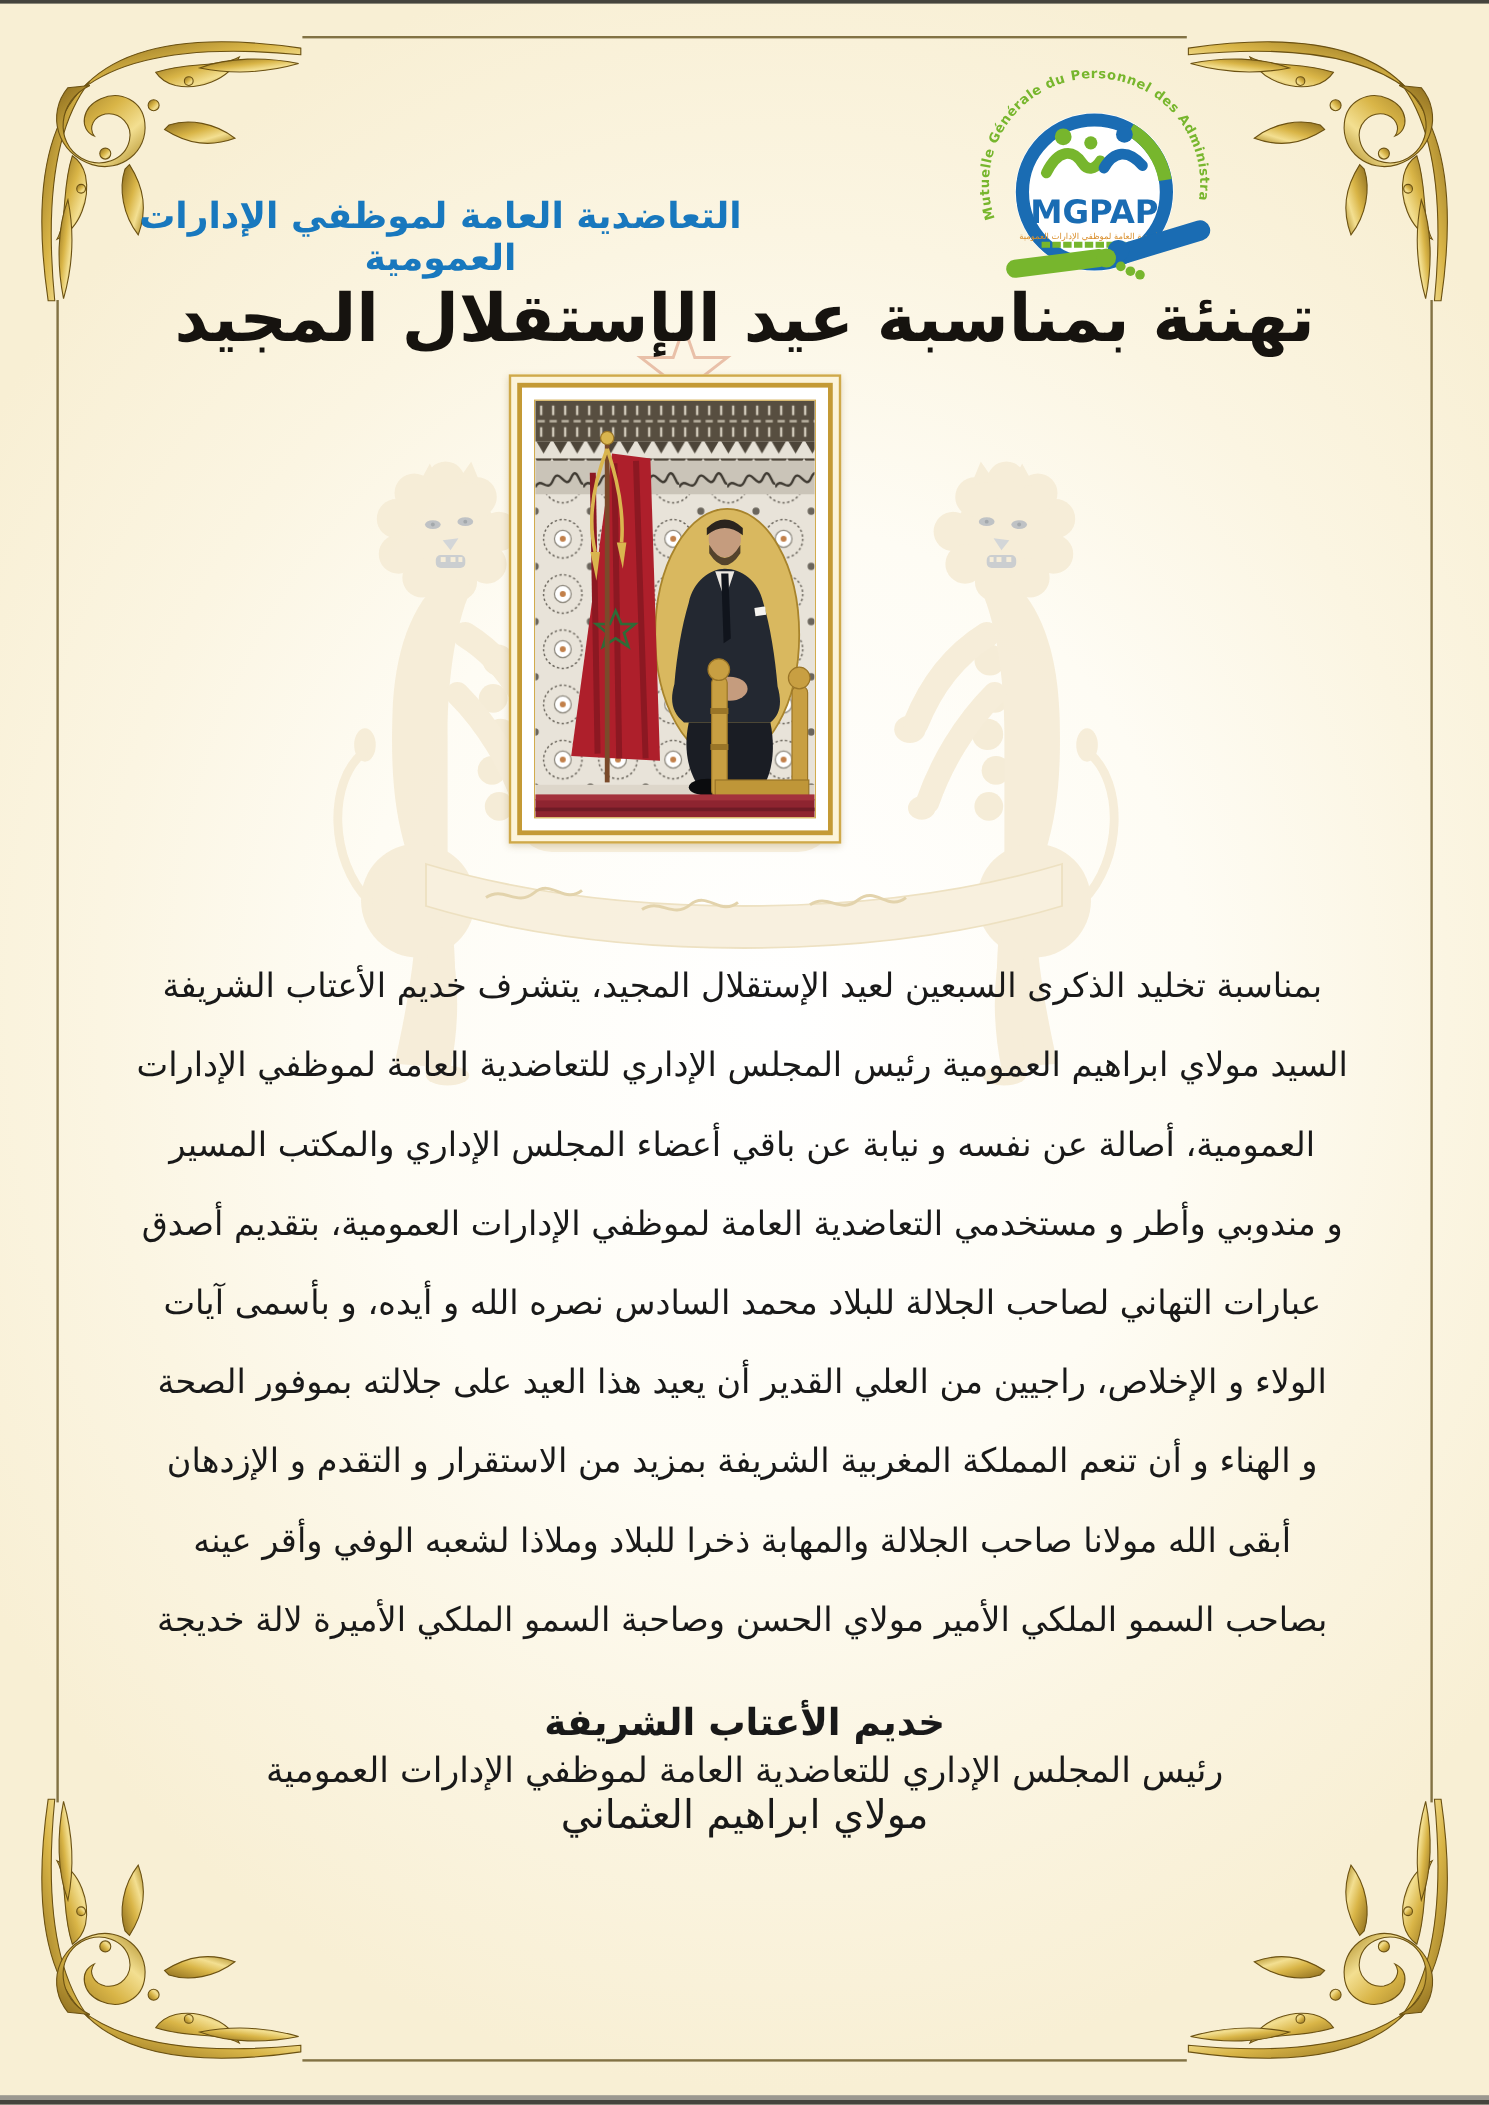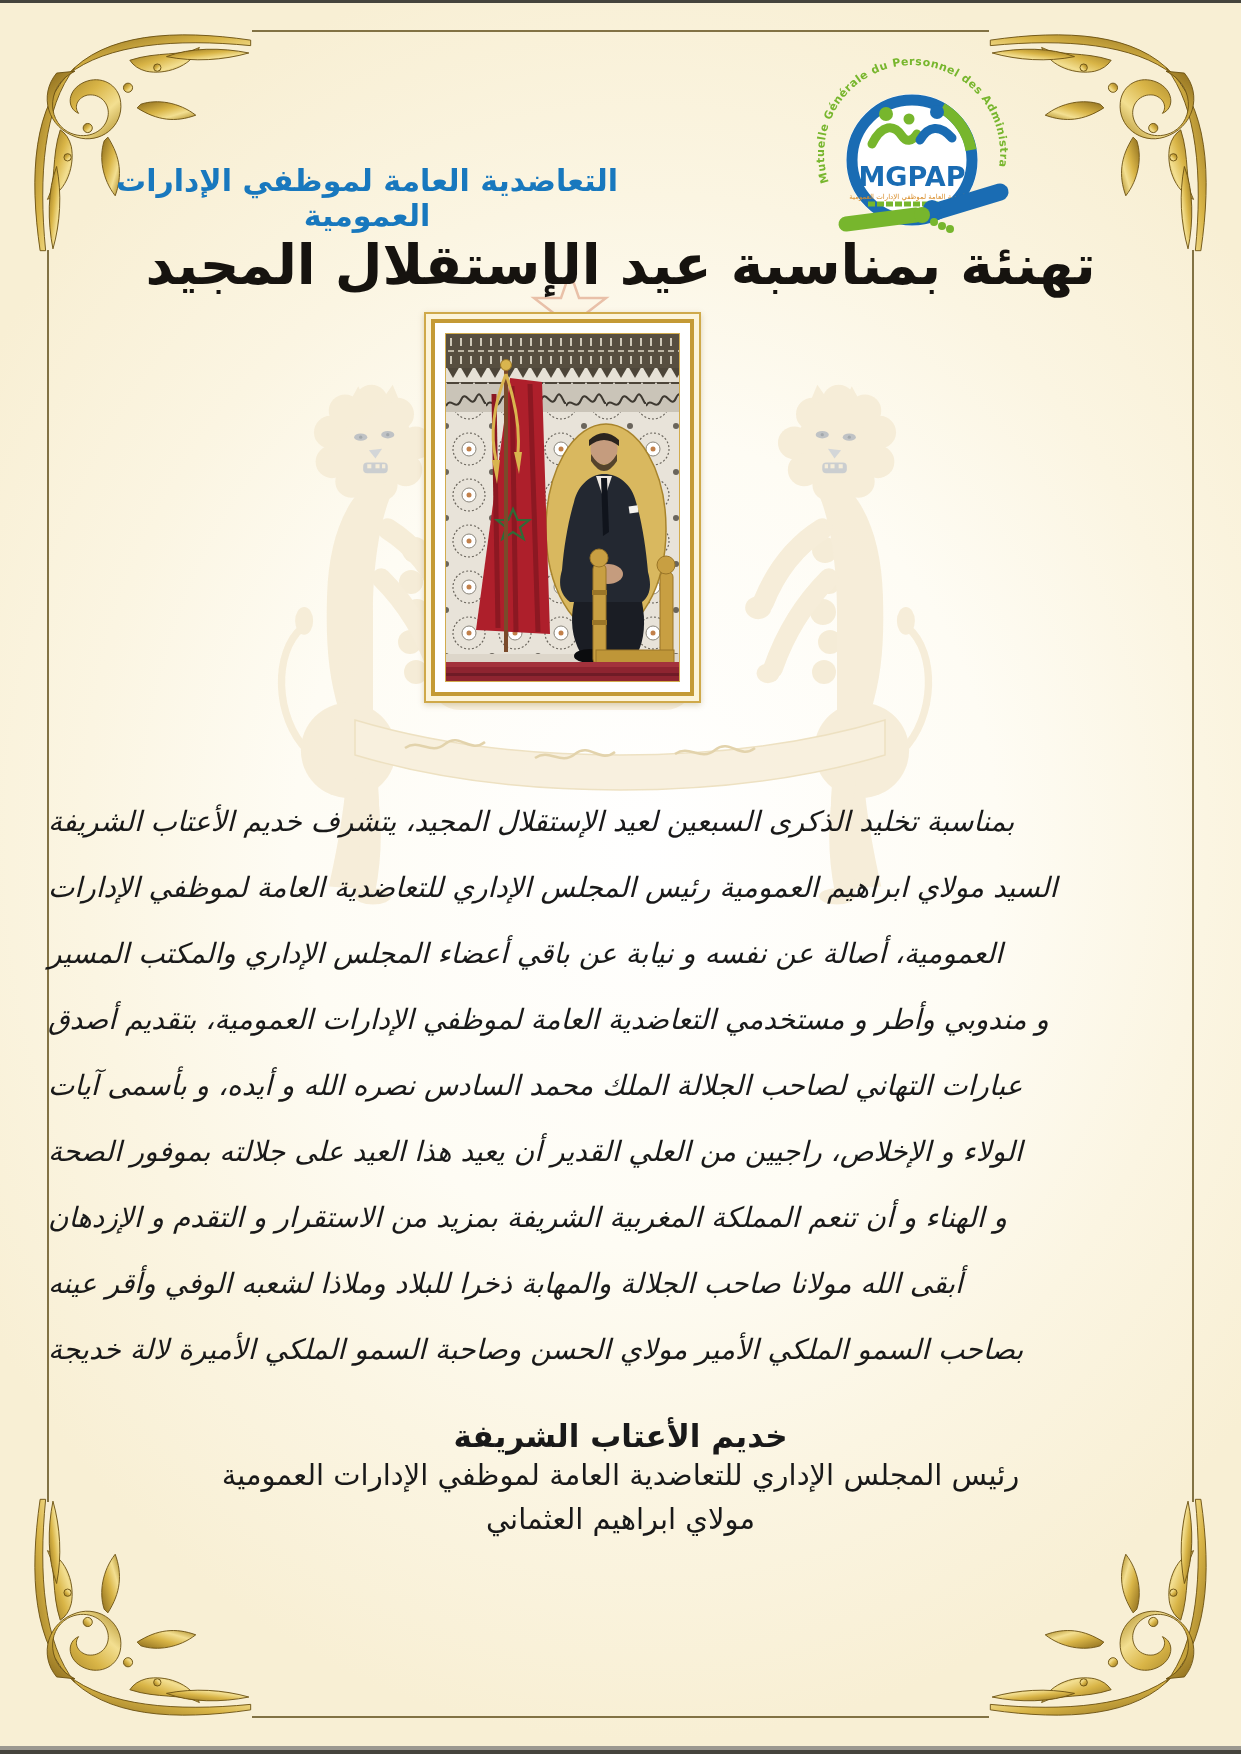--- a/index.html
+++ b/index.html
@@ -41,30 +41,30 @@
   .photo-frame{
     position:absolute;left:424px;top:312px;width:277px;height:391px;box-sizing:border-box;
     border:2px solid #cfa94a;background:#fcf4da;padding:5px;
     box-shadow:0 2px 6px rgba(120,90,20,.25);
   }
   .photo-gold{width:100%;height:100%;box-sizing:border-box;border:4px solid #c49a35;padding:10px;background:#ffffff;}
   .photo-inner{width:100%;height:100%;box-sizing:border-box;border:1px solid #d2ac4e;overflow:hidden;}
   .photo-inner svg{display:block;width:100%;height:100%;}
 
   .body-text{
-    position:absolute;left:48px;right:52px;top:789px;direction:rtl;text-align:left;color:#191919;font-style:italic;
+    position:absolute;left:48px;right:52px;top:789px;direction:rtl;text-align:center;color:#191919;
   }
   .body-line{height:66px;line-height:66px;font-size:28px;white-space:nowrap;}
 
   .signature{
     position:absolute;left:0;right:0;top:1418px;text-align:center;direction:rtl;color:#191919;
   }
   .sig-role{font-size:31px;font-weight:bold;}
   .sig-position{font-size:29px;margin-top:4px;}
-  .sig-name{font-size:29px;margin-top:10px;}
+  .sig-name{font-size:33px;}
 </style>
 </head>
 <body>
 
 <svg width="0" height="0" style="position:absolute" aria-hidden="true">
   <defs>
     <linearGradient id="goldg" x1="0" y1="0" x2="1" y2="1">
       <stop offset="0" stop-color="#8a6a1c"></stop>
         <stop offset=".45" stop-color="#d9b547"></stop>
       <stop offset=".7" stop-color="#f3df91"></stop>
@@ -352,21 +352,21 @@
       </svg>
     </div>
   </div>
 </div>
 
 <div class="body-text">
   <div class="body-line">بمناسبة تخليد الذكرى السبعين لعيد الإستقلال المجيد، يتشرف خديم الأعتاب الشريفة</div>
   <div class="body-line">السيد مولاي ابراهيم العمومية رئيس المجلس الإداري للتعاضدية العامة لموظفي الإدارات</div>
   <div class="body-line">العمومية، أصالة عن نفسه و نيابة عن باقي أعضاء المجلس الإداري والمكتب المسير</div>
   <div class="body-line">و مندوبي وأطر و مستخدمي التعاضدية العامة لموظفي الإدارات العمومية،  بتقديم أصدق</div>
-  <div class="body-line">عبارات التهاني لصاحب الجلالة الملك محمد السادس نصره الله و أيده، و بأسمى آيات</div>
+  <div class="body-line">عبارات التهاني لصاحب الجلالة للبلاد محمد السادس نصره الله و أيده، و بأسمى آيات</div>
   <div class="body-line">الولاء و الإخلاص، راجيين من العلي القدير أن يعيد هذا العيد على جلالته بموفور الصحة</div>
   <div class="body-line">و الهناء و أن تنعم المملكة المغربية الشريفة بمزيد من الاستقرار و التقدم و الإزدهان</div>
   <div class="body-line">أبقى الله مولانا صاحب الجلالة والمهابة ذخرا للبلاد وملاذا لشعبه الوفي وأقر عينه</div>
   <div class="body-line">بصاحب السمو الملكي الأمير مولاي الحسن وصاحبة السمو الملكي الأميرة لالة خديجة</div>
 </div>
 
 <div class="signature">
   <div class="sig-role">خديم الأعتاب الشريفة</div>
   <div class="sig-position">رئيس المجلس الإداري للتعاضدية العامة لموظفي الإدارات العمومية</div>
   <div class="sig-name">مولاي ابراهيم العثماني</div>

